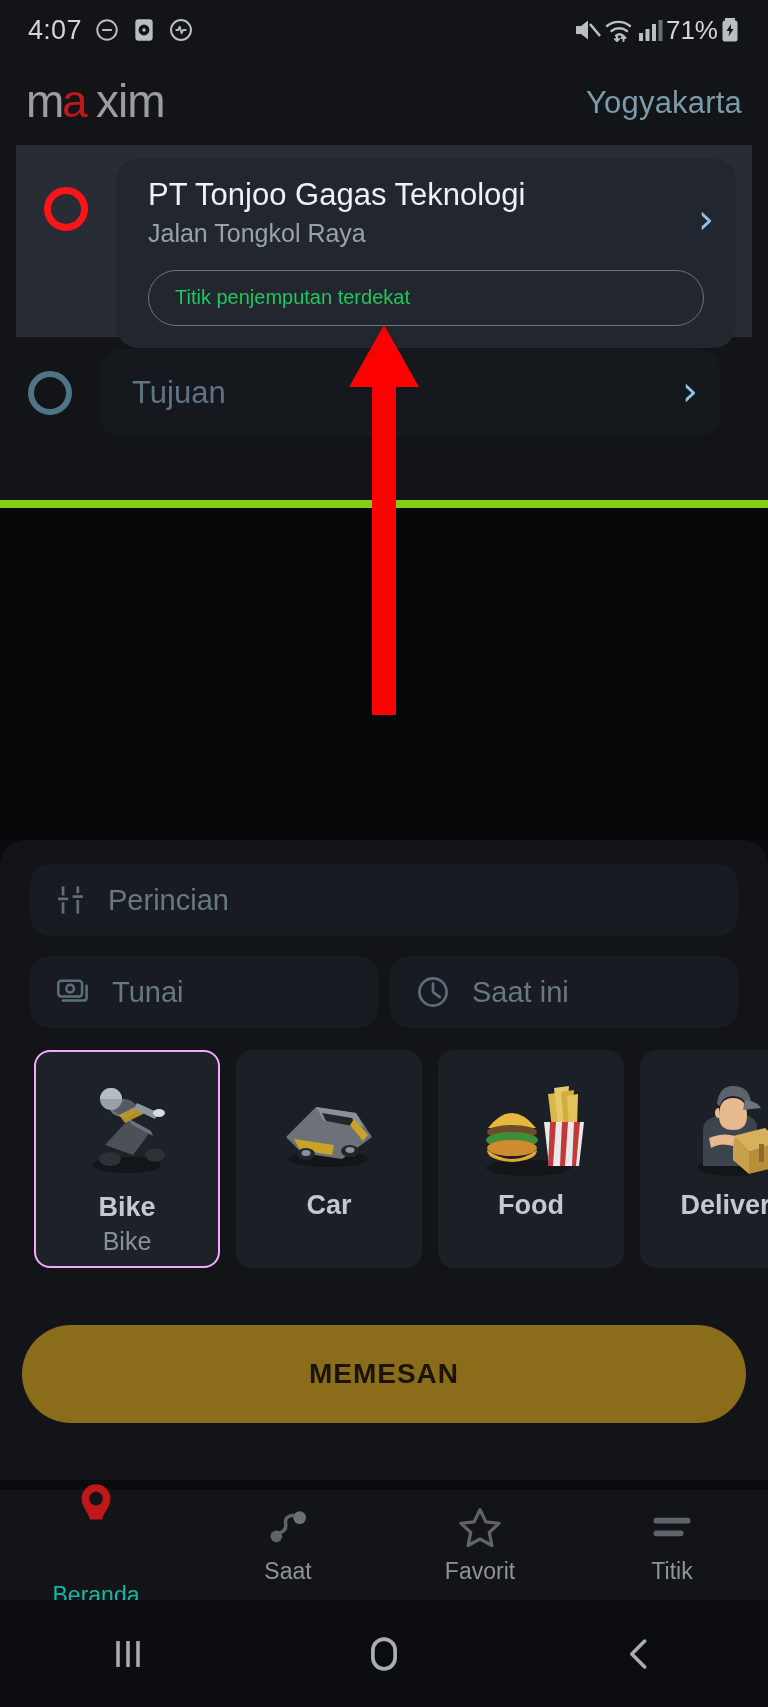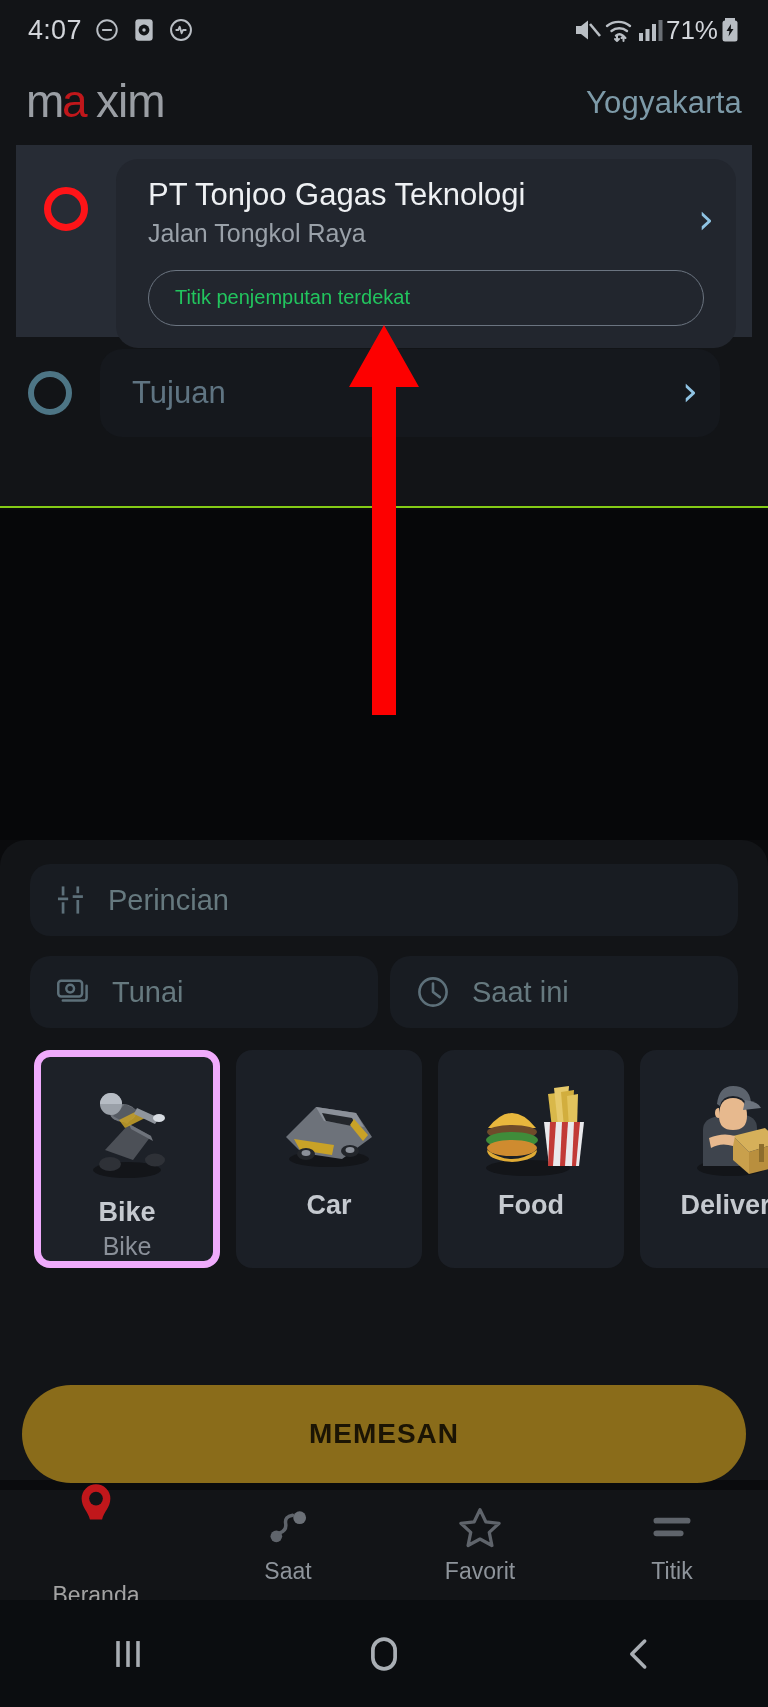--- a/index.html
+++ b/index.html
@@ -42,21 +42,21 @@
     margin-left: auto;
     font-size: 31px;
     color: #7d9aa8;
     letter-spacing: .2px;
   }
 
   
   .routepanel {
     position: absolute; top: 145px; left: 0; width: 768px; height: 363px;
     background: #121417;
-    border-bottom: 2px solid #84cc16;
+    border-bottom: 8px solid #84cc16;
   }
   .origin-wrap {
     position: absolute; top: 0; left: 16px; width: 736px; height: 192px;
     background: #272c35;
     display: flex; align-items: flex-start;
   }
   .dot-col {
     width: 100px; flex: 0 0 100px;
     display: flex; justify-content: center; padding-top: 42px;
   }
@@ -141,49 +141,49 @@
     width: 768px; margin-left: -30px; padding-left: 34px;
   }
   .tile {
     width: 186px; flex: 0 0 186px; height: 218px;
     background: #1b1f26;
     border-radius: 16px;
     display: flex; flex-direction: column; align-items: center;
     padding-top: 16px;
     position: relative;
   }
-  .tile.active { border: 7px solid #f0abfc; background: #1d2128; }
+  .tile.active { border: 2px solid #f0abfc; background: #1d2128; }
   .tile .art { height: 120px; display: flex; align-items: center; justify-content: center; }
   .tile .t-label { font-size: 27px; color: #c5c9cf; font-weight: bold; margin-top: 4px; }
   .tile .t-sub { font-size: 25px; color: #8a9099; margin-top: 4px; }
 
   
   .orderbtn {
-    position: absolute; top: 1385px; left: 22px;
+    position: absolute; top: 1325px; left: 22px;
     width: 724px; height: 98px;
     background: #8a6c1a;
     border-radius: 49px;
     display: flex; align-items: center; justify-content: center;
     color: #1b1404; font-size: 28px; font-weight: bold; letter-spacing: 1px;
     border: none;
     font-family: "Liberation Sans", sans-serif;
   }
 
   
   .bottomnav {
     position: absolute; top: 1490px; left: 0; width: 768px; height: 110px;
     background: #121417;
     display: flex; align-items: center;
   }
   .navitem {
     flex: 1; display: flex; flex-direction: column;
     align-items: center; justify-content: center; gap: 10px;
   }
   .navitem .nlabel { font-size: 23px; color: #8e949b; }
-  .navitem.active .nlabel { color: #a3a3a3; margin-top: 48px; }
+  .navitem.active .nlabel { color: #14b8a6; margin-top: 48px; }
   .navicon { height: 42px; display: flex; align-items: center; }
 
   
   .androidnav {
     position: absolute; top: 1600px; left: 0; width: 768px; height: 107px;
     background: #0b0d10;
     display: flex; align-items: center;
   }
   .androidnav > div { flex: 1; display: flex; align-items: center; justify-content: center; }
 

